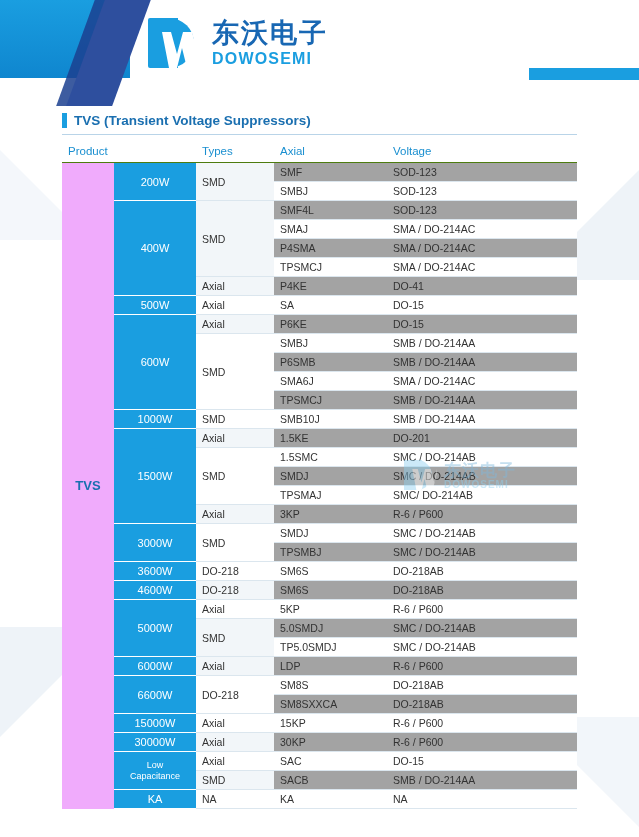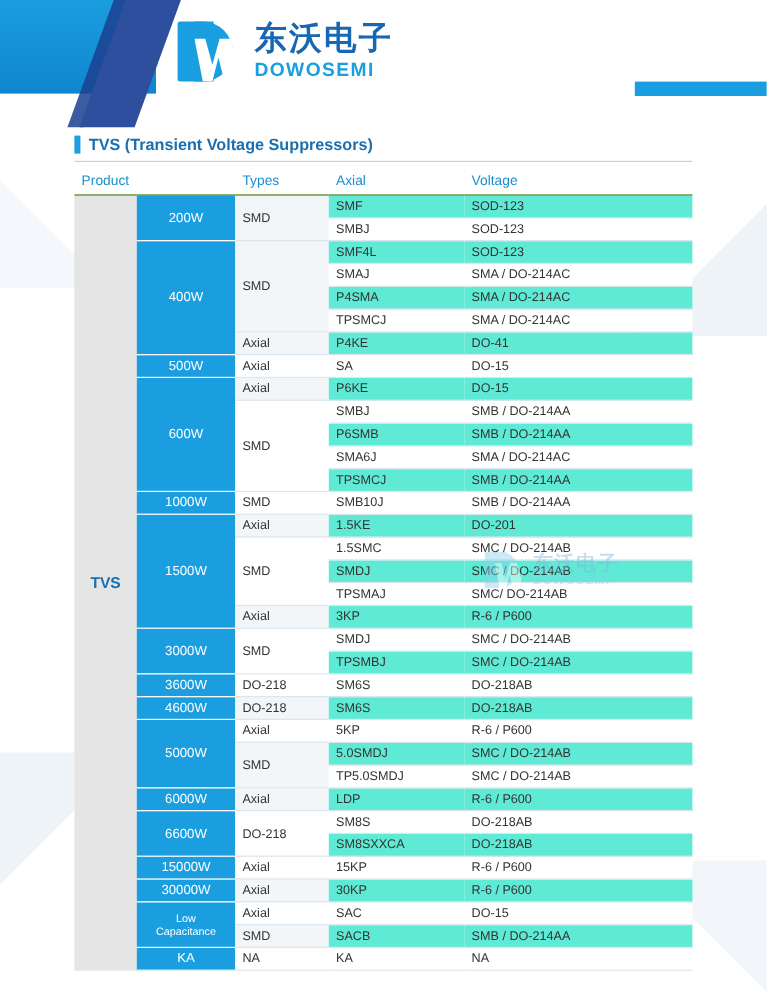--- a/index.html
+++ b/index.html
@@ -108,23 +108,23 @@
     white-space:nowrap;
   }
   thead th.th-w { color:#ffffff; background:transparent; padding-left:16px;}
 
   tbody td {
     font-size:10.5px; color:#333; padding:3px 6px;
     border-bottom:1px solid #dbe6ee;
     height:19px; vertical-align:middle;
     background:#ffffff;
   }
-  td.alt { background:#5eead4; }
+  td.alt { background:#a3a3a3; }
   td.prod {
-    background:#e5e5e5; color:#1a6fb0; font-size:13px; font-weight:bold;
+    background:#f0abfc; color:#1a6fb0; font-size:13px; font-weight:bold;
     text-align:center; border-bottom:none; border-right:none;
   }
   td.w {
     background:#1a9ee0; color:#ffffff; text-align:center;
     font-size:11px; border-bottom:1px solid #ffffff;
   }
   td.w.small { font-size:9px; line-height:1.2; }
   td.types { background:#f2f6f9; }
   td.types-white { background:#ffffff; }
 

